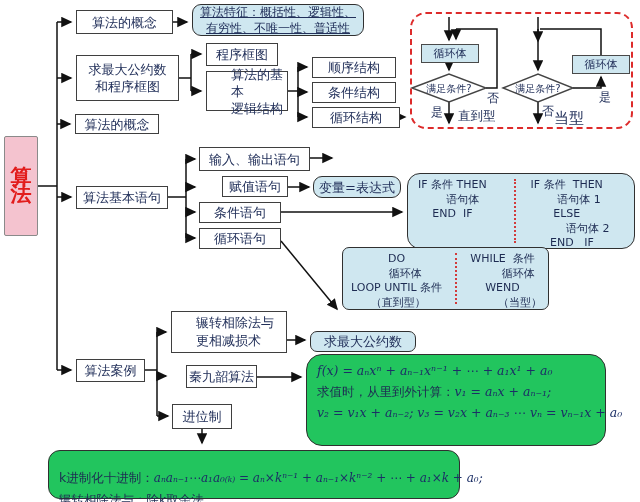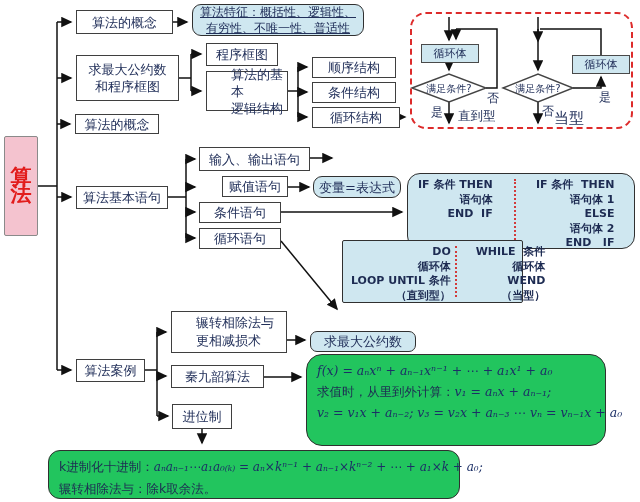--- a/index.html
+++ b/index.html
@@ -8,21 +8,21 @@
   #edges{position:absolute;left:0;top:0;width:640px;height:502px;z-index:1;}
   .box{position:absolute;z-index:2;background:#ffffff;border:1.4px solid #3f3f3f;
        display:flex;align-items:center;justify-content:center;text-align:center;
        font-size:13px;line-height:17px;white-space:pre-line;box-sizing:border-box;color:#22305a;}
   .blue{background:#cfe7f0;border:1.4px solid #303030;border-radius:9px;}
   .leftalign{justify-content:flex-start;text-align:left;padding-left:24px;font-family:Liberation Serif, serif;}
   .root{background:#f4c3cf;border:1.5px solid #8a8a8a;color:#e21c1c;font-weight:bold;
         font-size:21px;flex-direction:column;justify-content:space-around;border-radius:2px;}
   .code{position:absolute;z-index:2;background:#cfe7f0;border:1.4px solid #303030;
         box-sizing:border-box;font-size:11px;line-height:14.5px;color:#1d2b52;}
-  .code .col{position:absolute;top:4px;white-space:pre;text-align:right;font-weight:bold;}
+  .code .col{position:absolute;top:4px;white-space:pre;text-align:center;}
   .divider{position:absolute;top:5px;bottom:5px;width:0;border-left:2px dotted #d23b3b;}
   .dashedbox{position:absolute;z-index:1;border:2.5px dashed #dd2b2b;border-radius:16px;box-sizing:border-box;}
   .fc-label{position:absolute;z-index:3;font-size:12px;color:#22305a;white-space:nowrap;}
   .fc-box{position:absolute;z-index:3;background:#cfe7f0;border:1.3px solid #4a4a4a;
           display:flex;align-items:center;justify-content:center;font-size:11px;color:#22305a;box-sizing:border-box;}
   .diamond-label{position:absolute;z-index:3;font-size:10px;color:#22305a;text-align:center;white-space:nowrap;}
   .math{font-family:"DejaVu Serif","DejaVu Sans",serif;font-style:italic;color:#1c2f66;}
   .mathbox{position:absolute;z-index:2;background:#22c55e;border:1.5px solid #303030;border-radius:16px;
            box-sizing:border-box;color:#1c2f66;text-align:left;}
   .mline{white-space:nowrap;}
@@ -143,46 +143,46 @@
       语句体
 END  IF</div>
     <div class="divider" style="left:106px;"></div>
     <div class="col" style="left:116px;">IF 条件  THEN
        语句体 1
 ELSE
             语句体 2
    END   IF</div>
   </div>
 
-  <div class="code" style="left:342px;top:240px;width:181px;height:63px;border-radius:2px;">
+  <div class="code" style="left:342px;top:247px;width:207px;height:63px;border-radius:7px;">
     <div class="col" style="left:8px;">DO
      循环体
 LOOP UNTIL 条件
  （直到型）</div>
     <div class="divider" style="left:112px;"></div>
     <div class="col" style="left:120px;">WHILE  条件
          循环体
 WEND
           （当型）</div>
   </div>
 
   <div class="box" style="left:76px;top:359px;width:69px;height:23px;">算法案例</div>
   <div class="box leftalign" style="left:171px;top:311px;width:116px;height:42px;line-height:18px;">辗转相除法与
 更相减损术</div>
-  <div class="box" style="left:171px;top:365px;width:93px;height:23px;text-align:right;">秦九韶算法</div>
+  <div class="box" style="left:186px;top:365px;width:71px;height:23px;text-align:right;">秦九韶算法</div>
   <div class="box" style="left:172px;top:404px;width:60px;height:25px;">进位制</div>
   <div class="box blue" style="left:310px;top:331px;width:106px;height:21px;border-radius:7px;">求最大公约数</div>
 
   <div class="mathbox" style="left:306px;top:354px;width:300px;height:92px;padding:5px 10px;font-size:12.5px;line-height:21px;">
     <div class="mline math">f(x) = aₙxⁿ + aₙ₋₁xⁿ⁻¹ + ⋯ + a₁x¹ + a₀</div>
     <div class="mline"><span class="cn">求值时，从里到外计算：</span><span class="math">v₁ = aₙx + aₙ₋₁;</span></div>
     <div class="mline math">v₂ = v₁x + aₙ₋₂; v₃ = v₂x + aₙ₋₃ ⋯ vₙ = vₙ₋₁x + a₀</div>
   </div>
 
-  <div class="mathbox" style="left:48px;top:450px;width:412px;height:49px;border-radius:12px;padding:5px 10px;font-size:12.5px;line-height:21px;">
+  <div class="mathbox" style="left:48px;top:450px;width:412px;height:49px;border-radius:12px;padding:16px 10px;font-size:12.5px;line-height:21px;">
     <div class="mline"><span class="cn">k进制化十进制：</span><span class="math" style="font-size:12px;">aₙaₙ₋₁⋯a₁a₀₍ₖ₎ = aₙ×kⁿ⁻¹ + aₙ₋₁×kⁿ⁻² + ⋯ + a₁×k + a₀;</span></div>
     <div class="mline"><span class="cn">辗转相除法与：</span><span class="cn">除k取余法。</span></div>
   </div>
 
   <div class="fc-box" style="left:421px;top:44px;width:58px;height:19px;">循环体</div>
   <div class="diamond-label" style="left:412px;top:82px;width:74px;">满足条件?</div>
   <div class="fc-label" style="left:487px;top:90px;">否</div>
   <div class="fc-label" style="left:431px;top:104px;">是</div>
   <div class="fc-label" style="left:458px;top:108px;font-size:12.5px;">直到型</div>
 

